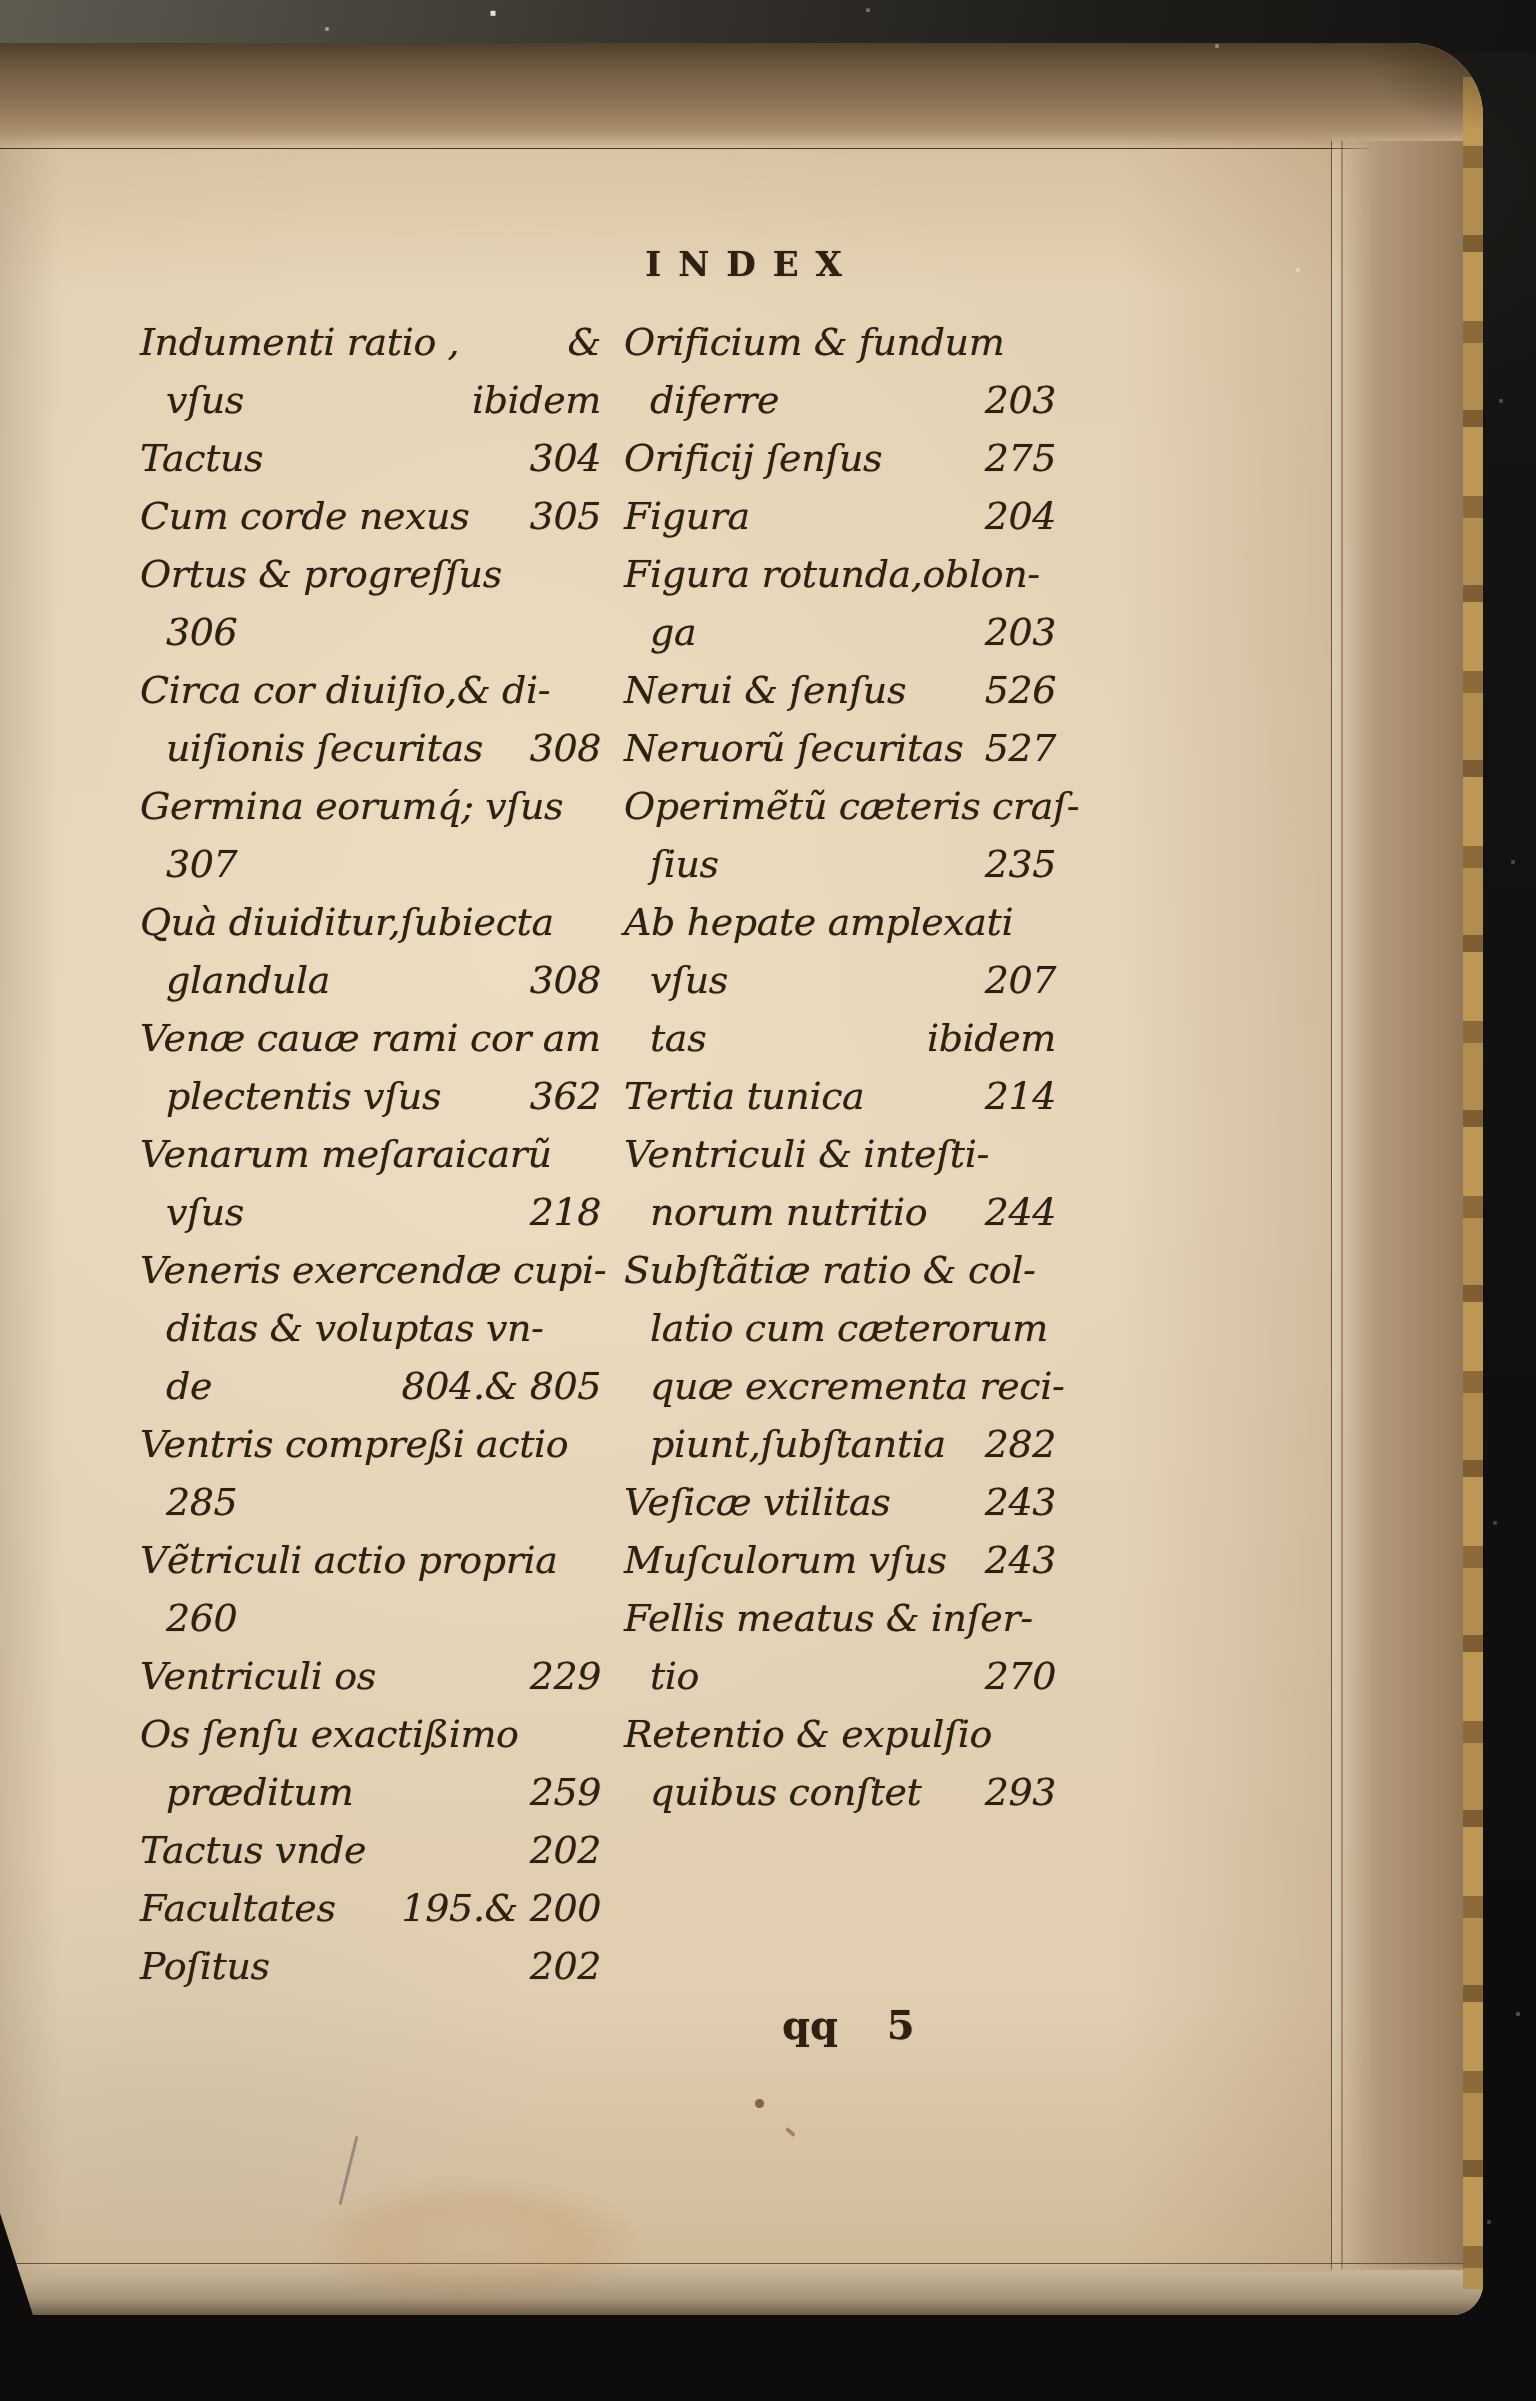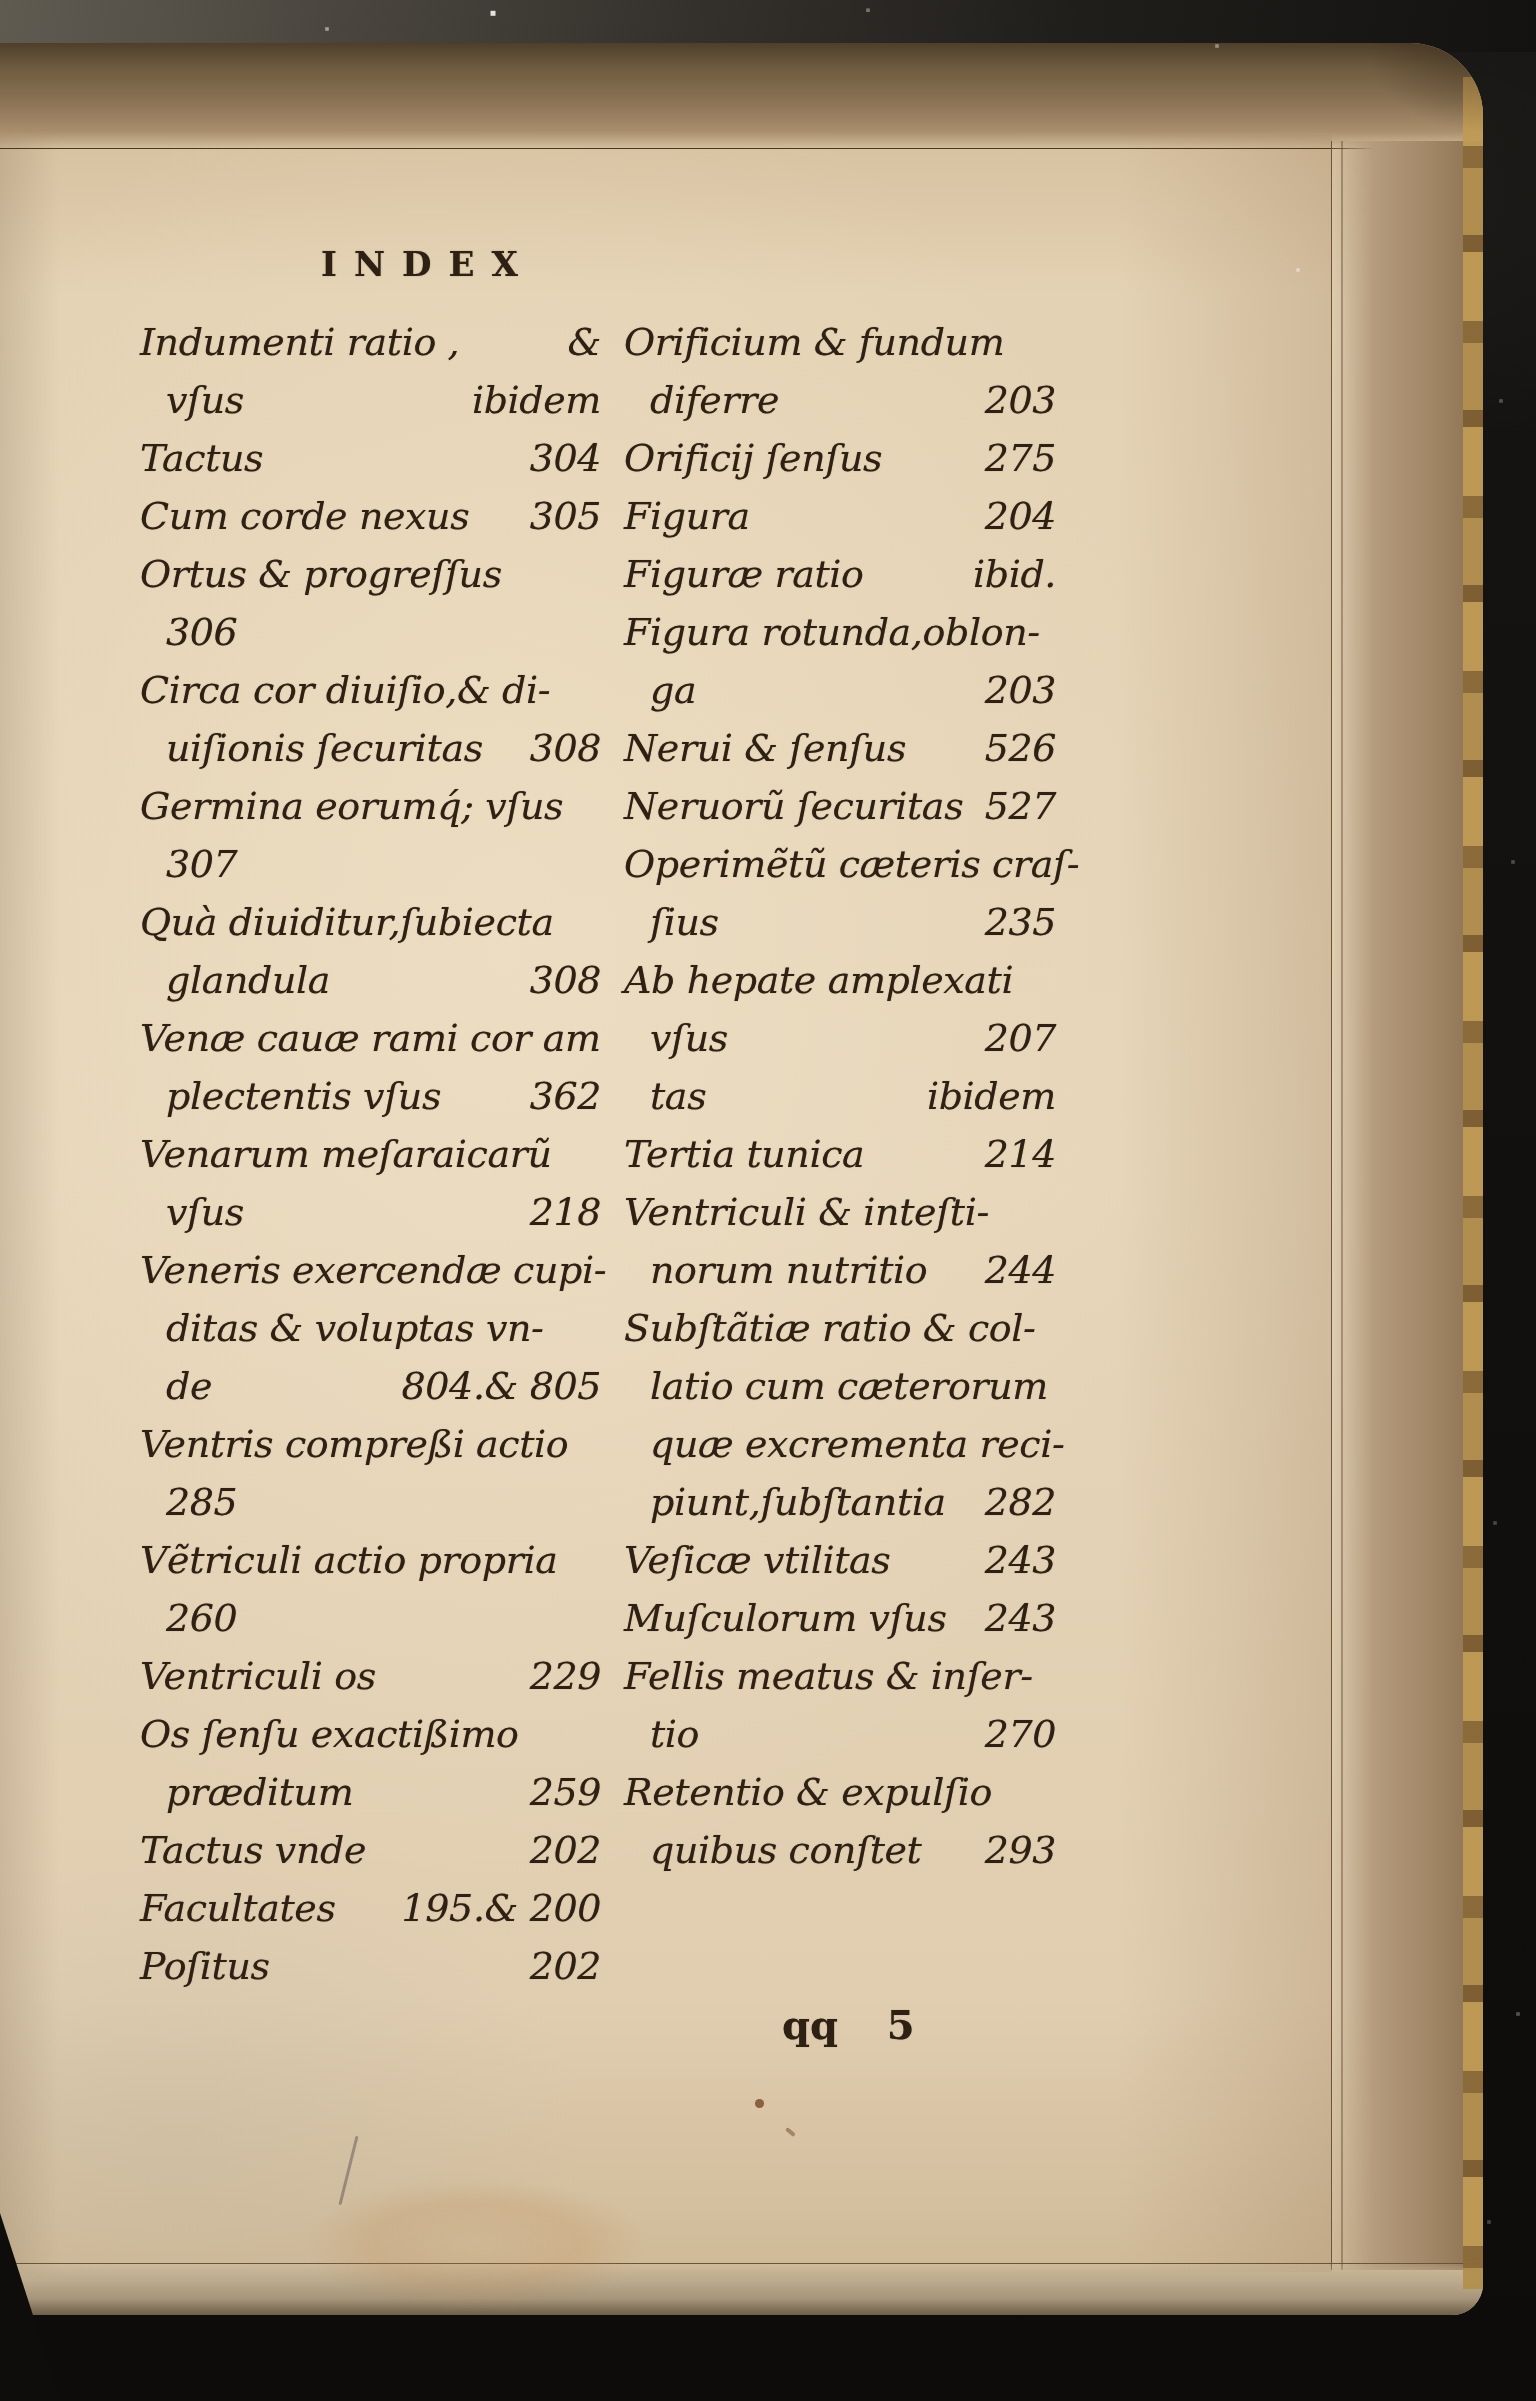--- a/index.html
+++ b/index.html
@@ -77,21 +77,21 @@
     background:rgba(70,55,70,.4);transform:rotate(14deg);
   }
   .dot-a{position:absolute;left:755px;top:2056px;width:8.5px;height:8.5px;border-radius:50%;background:rgba(110,66,30,.75);}
   .dot-b{position:absolute;left:785px;top:2087px;width:10.8px;height:3.8px;border-radius:2.3px;background:rgba(120,80,45,.55);transform:rotate(40deg);}
   .shadow-bl{
     position:absolute;left:0;top:2213px;width:61px;height:189px;background:#0e0d0b;
     clip-path:polygon(0 0,100% 100%,0 100%);z-index:4;
   }
   .textblock{position:absolute;left:0;top:0;right:0;bottom:0;z-index:3;color:#2e2114;}
   .header{
-    position:absolute;left:321px;top:201px;width:538px;text-align:left;
+    position:absolute;left:321px;top:201px;width:538px;text-align:right;
     font-weight:bold;font-size:34px;letter-spacing:17px;
     text-shadow:0 0 1.2px rgba(50,35,20,.5);
   }
   .col{
     position:absolute;top:270px;font-size:38px;font-style:italic;line-height:58px;
     text-shadow:0 0 0.9px rgba(50,35,20,.5);letter-spacing:-0.4px;
   }
   .col-left{left:140px;width:461px;}
   .col-right{left:624px;width:432px;}
   .row{display:flex;align-items:flex-end;white-space:pre;}
@@ -153,21 +153,20 @@
           <div class="row ind"><span class="t">præditum</span><span class="n">259</span></div>
           <div class="row"><span class="t">Tactus vnde</span><span class="n">202</span></div>
           <div class="row"><span class="t">Facultates</span><span class="n">195.&amp; 200</span></div>
           <div class="row"><span class="t">Poſitus</span><span class="n">202</span></div>
         </div>
       <div class="col col-right">
           <div class="row"><span class="t">Orificium &amp; fundum</span></div>
           <div class="row ind"><span class="t">diferre</span><span class="n">203</span></div>
           <div class="row"><span class="t">Orificij ſenſus</span><span class="n">275</span></div>
           <div class="row"><span class="t">Figura</span><span class="n">204</span></div>
-          <div class="row"><span class="t">Figuræ ratio</span><span class="n">ibid.</span></div>
           <div class="row"><span class="t">Figura rotunda,oblon-</span></div>
           <div class="row ind"><span class="t">ga</span><span class="n">203</span></div>
           <div class="row"><span class="t">Nerui &amp; ſenſus</span><span class="n">526</span></div>
           <div class="row"><span class="t">Neruorũ ſecuritas</span><span class="n">527</span></div>
           <div class="row"><span class="t">Operimẽtũ cæteris craſ-</span></div>
           <div class="row ind"><span class="t">ſius</span><span class="n">235</span></div>
           <div class="row"><span class="t">Ab hepate amplexati</span></div>
           <div class="row ind"><span class="t">vſus</span><span class="n">207</span></div>
           <div class="row ind"><span class="t">tas</span><span class="n">ibidem</span></div>
           <div class="row"><span class="t">Tertia tunica</span><span class="n">214</span></div>

